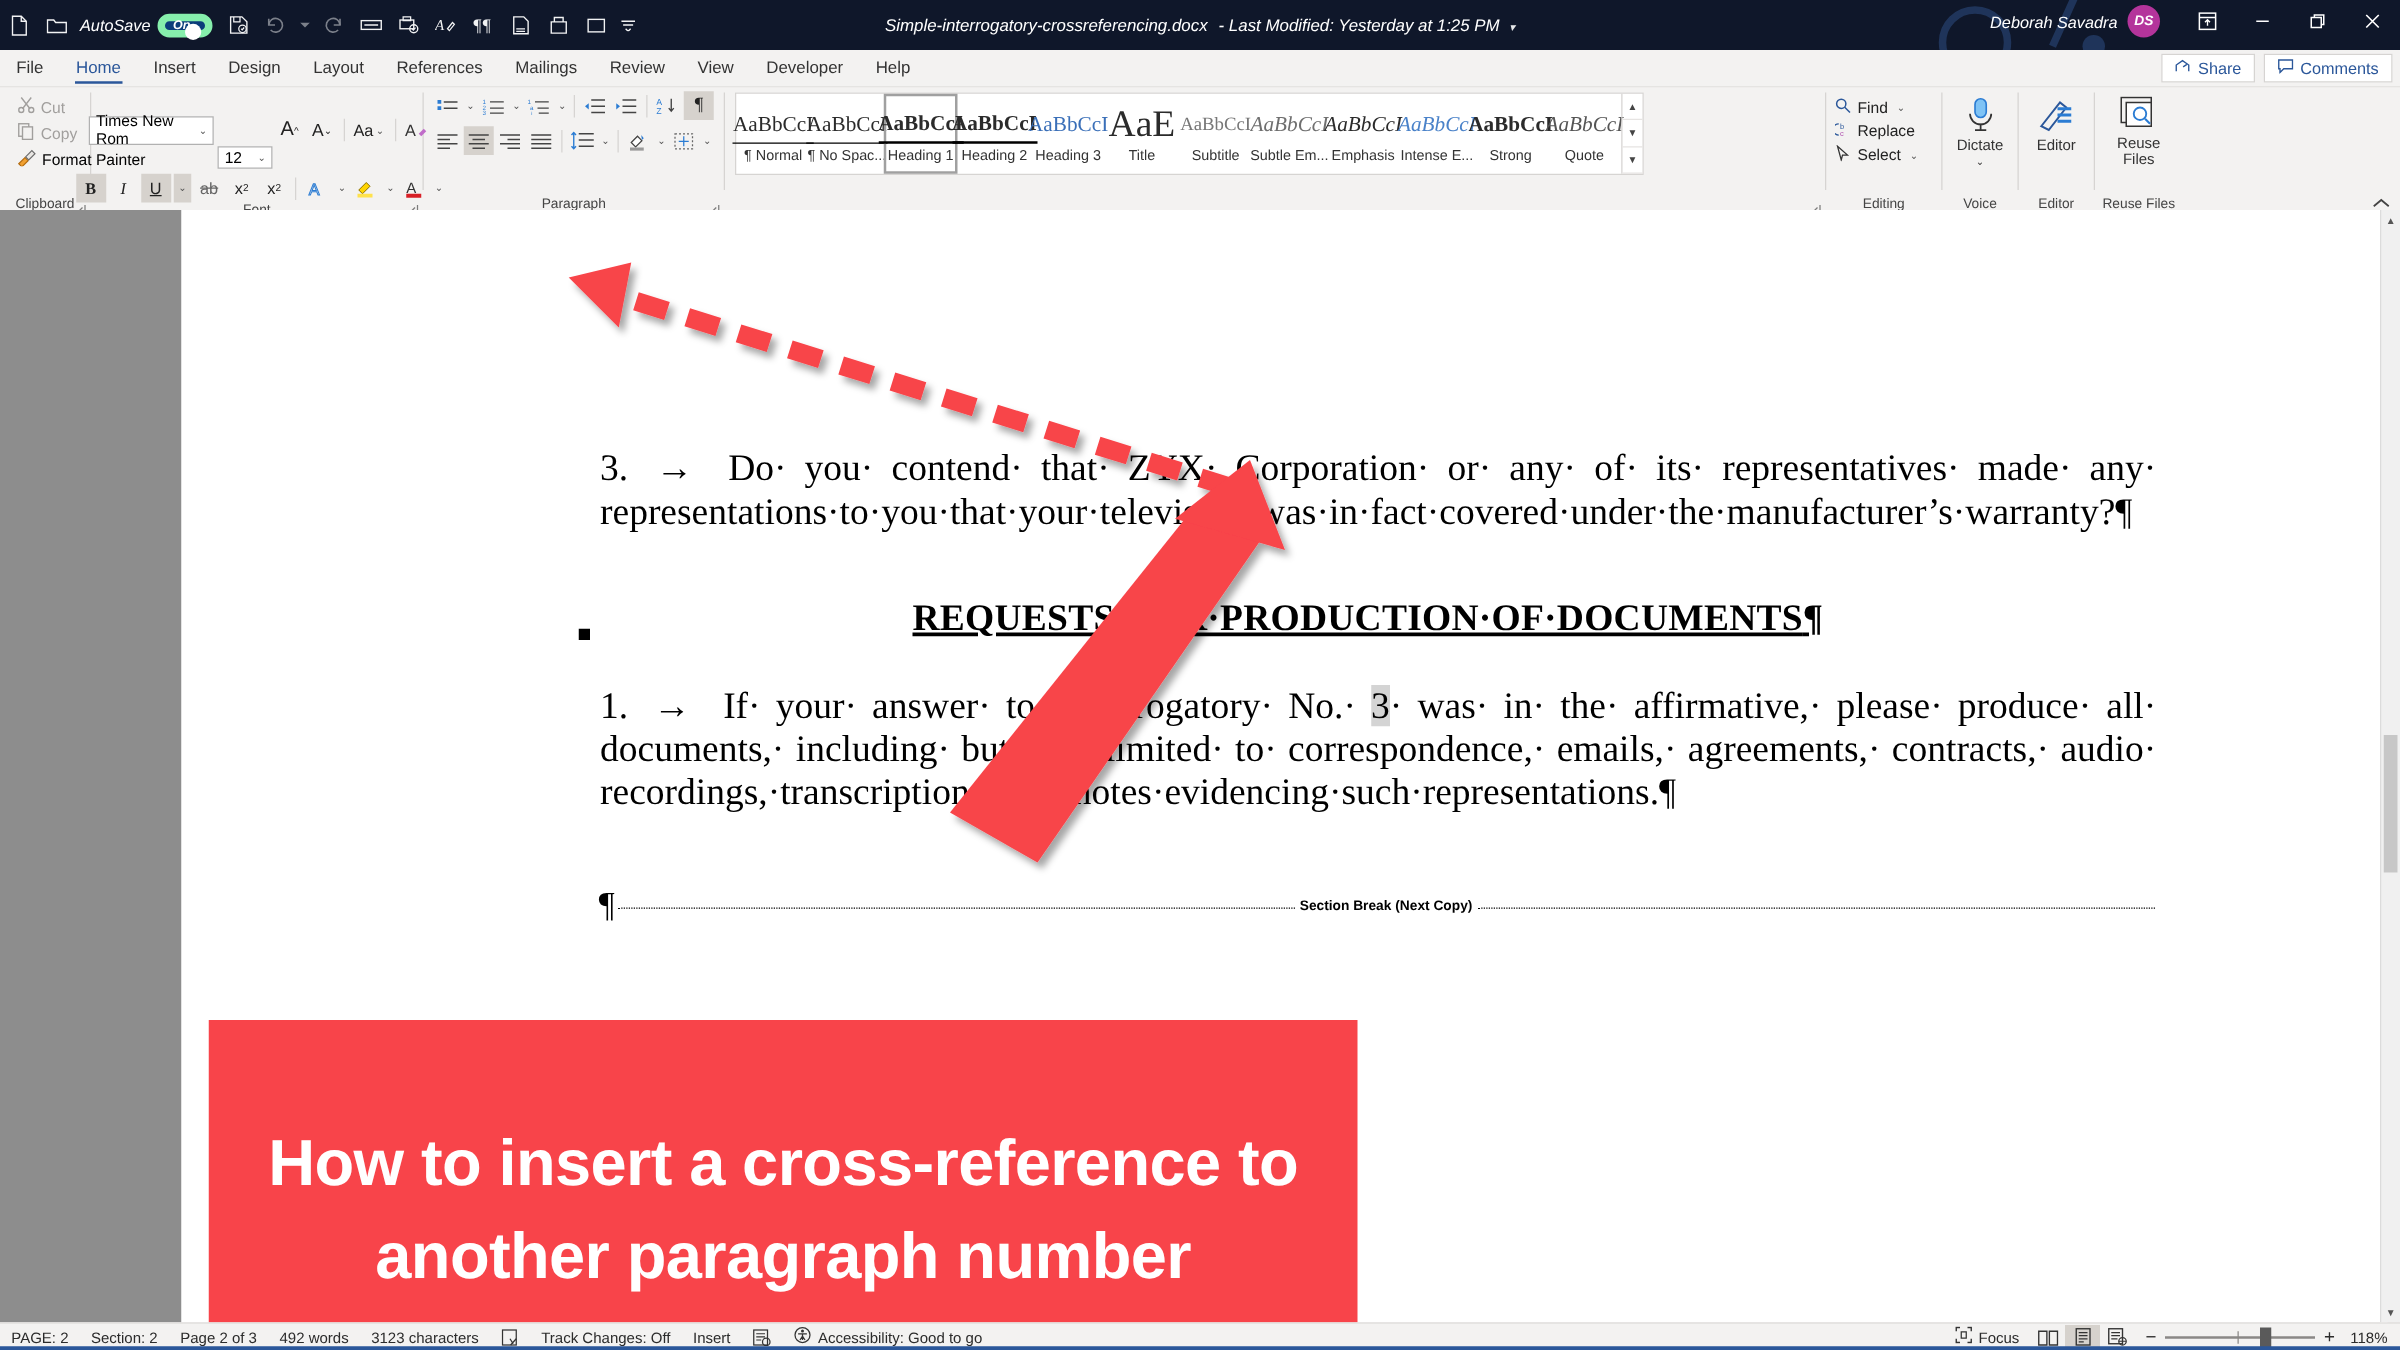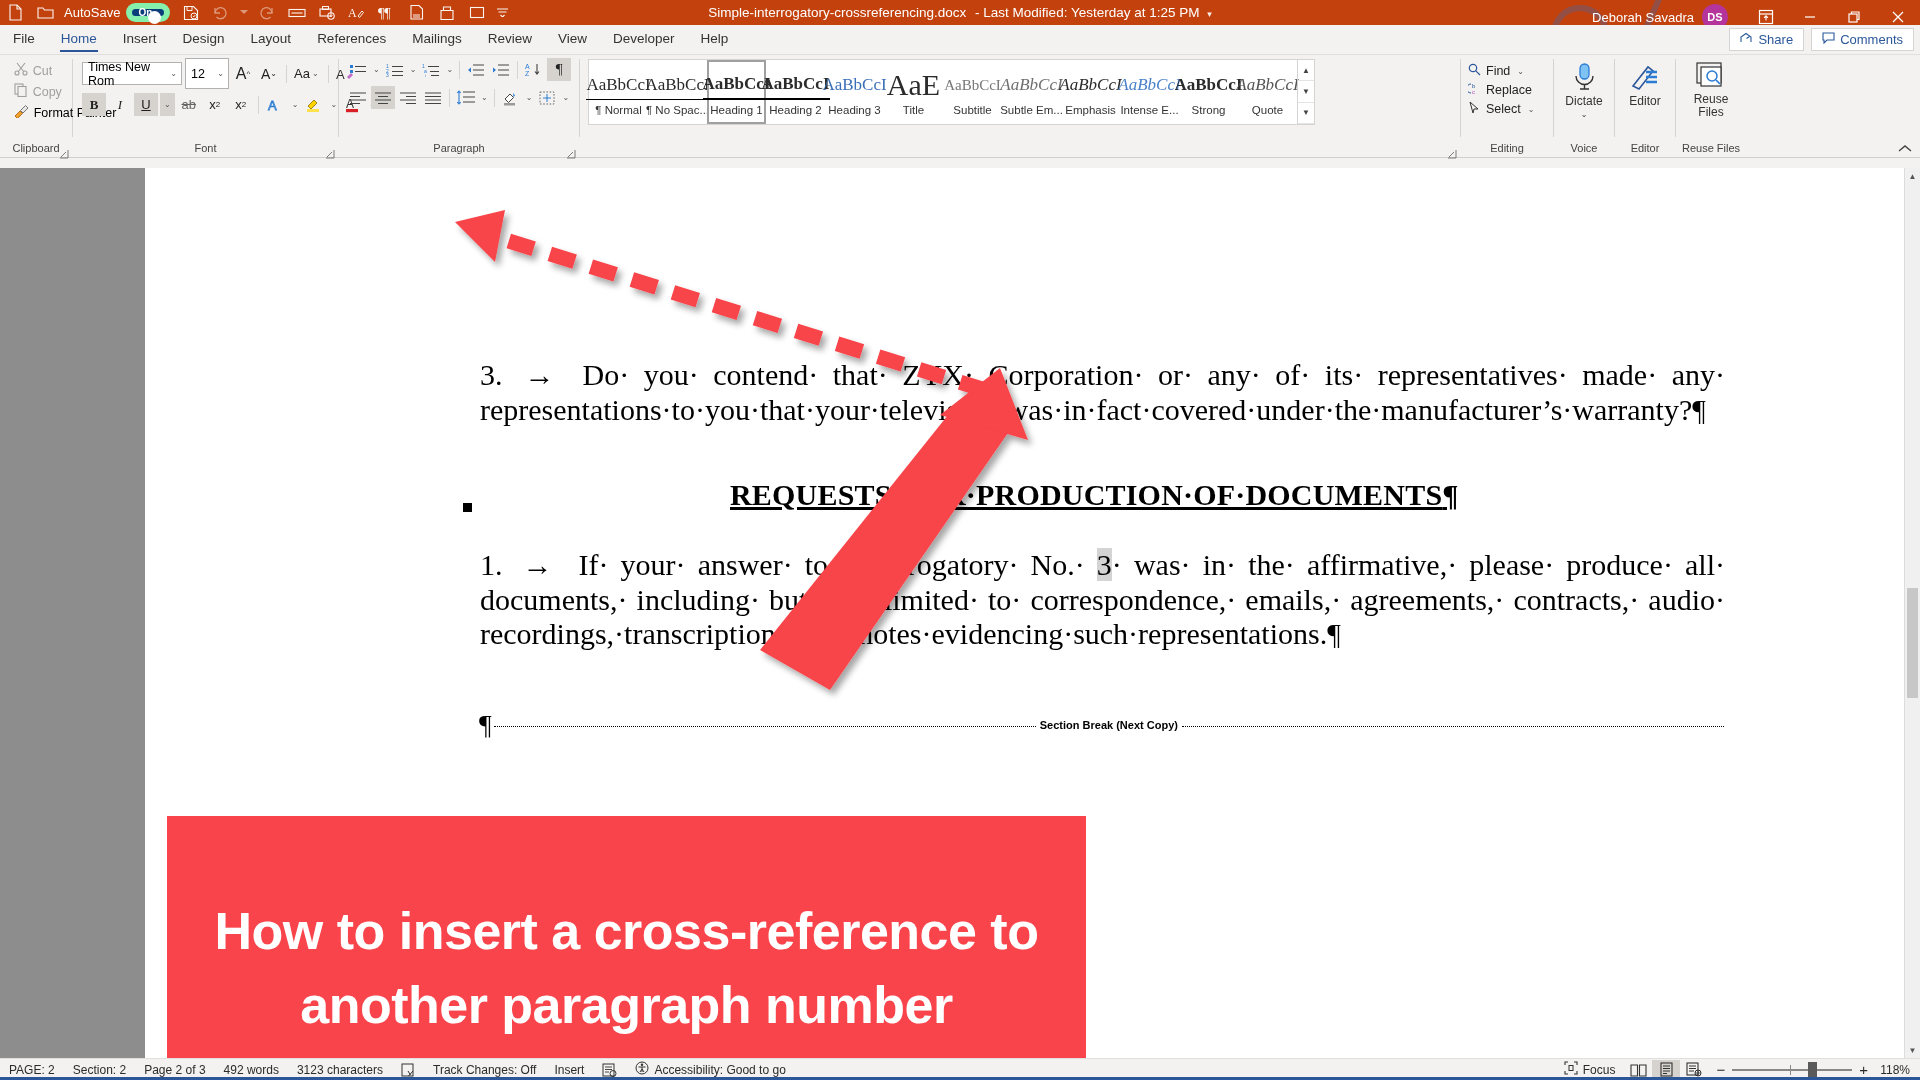--- a/index.html
+++ b/index.html
@@ -5,22 +5,22 @@
   * { box-sizing: border-box; margin: 0; padding: 0; }
   html, body {
     width: 1920px; height: 1080px;
     overflow: hidden;
     font-family: "Liberation Sans", sans-serif;
     background: #f3f2f1;
   }
 
   
   .titlebar {
-    height: 25px; background: #c2410c; color: #fff;
-    display: flex; align-items: center; position: relative;
+    height: 40px; background: #0f172a; color: #fff;
+    display: flex; align-items: center; position: relative; font-style: italic;
   }
   .tb-icon {
     width: 30px; height: 26px; display: flex; align-items: center; justify-content: center;
     color: #fff; opacity: .95; flex: 0 0 auto;
   }
   .tb-icon.dim { opacity: .45; }
   .tb-icon svg { display: block; }
   .autosave-label { font-size: 13px; margin: 0 6px 0 4px; white-space: nowrap; }
   .toggle {
     width: 44px; height: 19px; border-radius: 10px; background: #0b3d7a;
@@ -111,23 +111,23 @@
   .clip-item.disabled { color: #a19f9d; }
 
   
   .font-row { display: flex; align-items: center; gap: 2px; }
   .fontname {
     width: 100px; height: 23px; border: 1px solid #b1b1b1; background: #fff;
     display: flex; align-items: center; padding: 0 2px 0 5px; font-size: 12.5px;
     justify-content: space-between;
   }
   .fontsize {
-    width: 44px; height: 31px; border: 1px solid #b1b1b1; background: #fff;
+    width: 44px; height: 18px; border: 1px solid #b1b1b1; background: #fff;
     display: flex; align-items: center; padding: 0 2px 0 5px; font-size: 12.5px;
-    justify-content: space-between; margin-left: 1px;
+    justify-content: space-between; margin-left: 1px; margin-top: 44px;
   }
   .ibtn {
     min-width: 24px; height: 23px; display: flex; align-items: center; justify-content: center;
     font-size: 13px; color: #222; padding: 0 2px;
   }
   .ibtn.sel { background: #d6d2cd; }
   .chevdn { font-size: 8px; color: #555; padding: 0 2px; display:flex; align-items:center; }
   .vsep { width: 1px; height: 18px; background: #d6d4d2; margin: 0 3px; }
 
   
@@ -459,21 +459,21 @@
     <span class="dlg">
       <svg width="11" height="11" viewBox="0 0 11 11">
           <path d="M1 9h8V1" fill="none" stroke="#555" stroke-width="1"></path>
           <path d="M2 8l5-5" stroke="#555" stroke-width="1"></path>
         </svg>
     </span>
   </div>
   <div class="grp-sep"></div>
 
   <div class="grp" style="width:265px">
-    <div class="grp-body" style="flex-direction:column; gap:4px; padding-left:6px;">
+    <div class="grp-body" style="flex-direction:column; gap:4px; padding-left:6px;align-items:center;">
       <div class="font-row">
         <div class="fontname">
           <span>Times New Rom</span>
           <span class="chevdn">⌄</span>
         </div>
         <div class="fontsize">
           <span>12</span>
           <span class="chevdn">⌄</span>
         </div>
         <div class="ibtn" style="font-size:16px">

